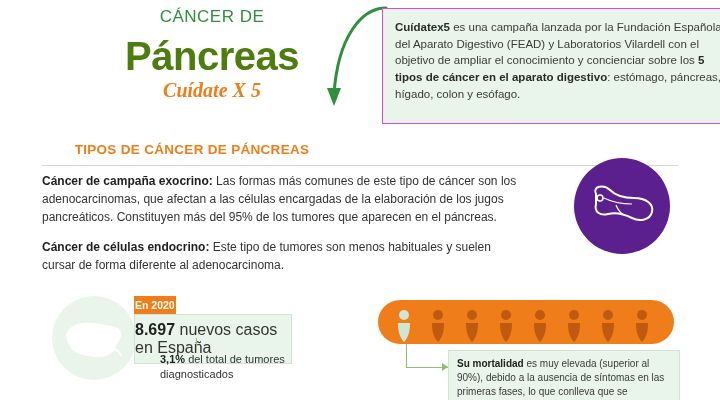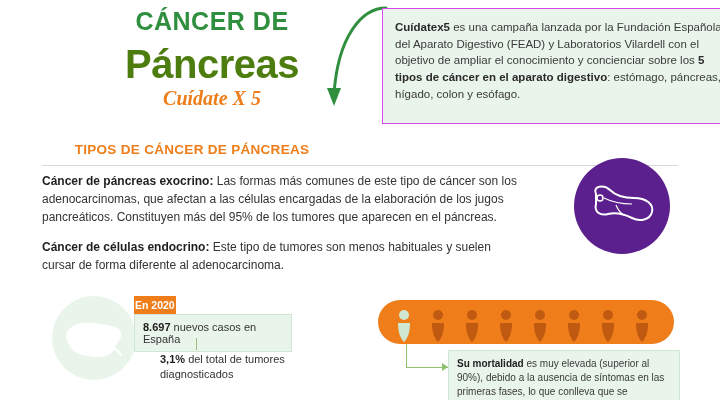--- a/index.html
+++ b/index.html
@@ -25,22 +25,22 @@
   
   .title-block {
     position: absolute;
     left: 62px;
     top: 8px;
     width: 300px;
     text-align: center;
   }
   .title-line1 {
     font-family: "Liberation Sans", sans-serif;
-    font-weight: bold;
-    font-size: 25px;
+    font-weight: normal;
+    font-size: 17px;
     letter-spacing: 0.5px;
     color: #2f8f3e;
     line-height: 1.05;
     margin: 0;
   }
   .title-line2 {
     font-family: "Liberation Sans", sans-serif;
     font-weight: bold;
     font-size: 40px;
     color: #4d7c0f;
@@ -152,22 +152,22 @@
     padding: 3px 1px;
   }
   .cases-box {
     position: absolute;
     left: 134px;
     top: 314px;
     width: 158px;
     background: #e9f5ea;
     border: 1px solid #cfe6d2;
     box-sizing: border-box;
-    padding: 6px 8px;
-    font-size: 11px;
+    padding: 6px 0;
+    font-size: 16px;
     color: #333;
   }
   .cases-box b { color: #222; }
 
   .pct-line {
     position: absolute;
     left: 160px;
     top: 352px;
     width: 150px;
     font-size: 11px;
@@ -256,21 +256,21 @@
   </div>
 
   <div class="intro-box">
     <b>Cuídatex5</b><span> es una campaña lanzada por la Fundación Española del Aparato Digestivo (FEAD) y Laboratorios Vilardell con el objetivo de ampliar el conocimiento y concienciar sobre los </span><b>5 tipos de cáncer en el aparato digestivo</b><span>: estómago, páncreas, hígado, colon y esófago.</span>
   </div>
 
   <div class="section-head">TIPOS DE CÁNCER DE PÁNCREAS</div>
   <div class="section-rule"></div>
 
   <div class="para para1">
-    <b>Cáncer de páncreas exocrino:</b><span> Las formas más comunes de este tipo de cáncer son los adenocarcinomas, que afectan a las células encargadas de la elaboración de los jugos pancreáticos. Constituyen más del 95% de los tumores que aparecen en el páncreas.</span>
+    <b>Cáncer de campaña exocrino:</b><span> Las formas más comunes de este tipo de cáncer son los adenocarcinomas, que afectan a las células encargadas de la elaboración de los jugos pancreáticos. Constituyen más del 95% de los tumores que aparecen en el páncreas.</span>
   </div>
 
   <div class="para para2">
     <b>Cáncer de células endocrino:</b><span> Este tipo de tumores son menos habituales y suelen cursar de forma diferente al adenocarcinoma.</span>
   </div>
 
   <div class="pancreas-circle">
     <svg width="66" height="46" viewBox="0 0 66 46">
       <path d="M6 10 C 2 2, 14 0, 20 6 C 26 12, 34 14, 44 14 C 56 14, 64 20, 62 28 C 60 36, 50 38, 42 34 C 34 30, 26 28, 18 30 C 10 32, 4 28, 6 20 Z" fill="none" stroke="#ffffff" stroke-width="2"></path>
       <path d="M14 14 C 22 18, 32 20, 42 20" fill="none" stroke="#ffffff" stroke-width="1.2"></path>

